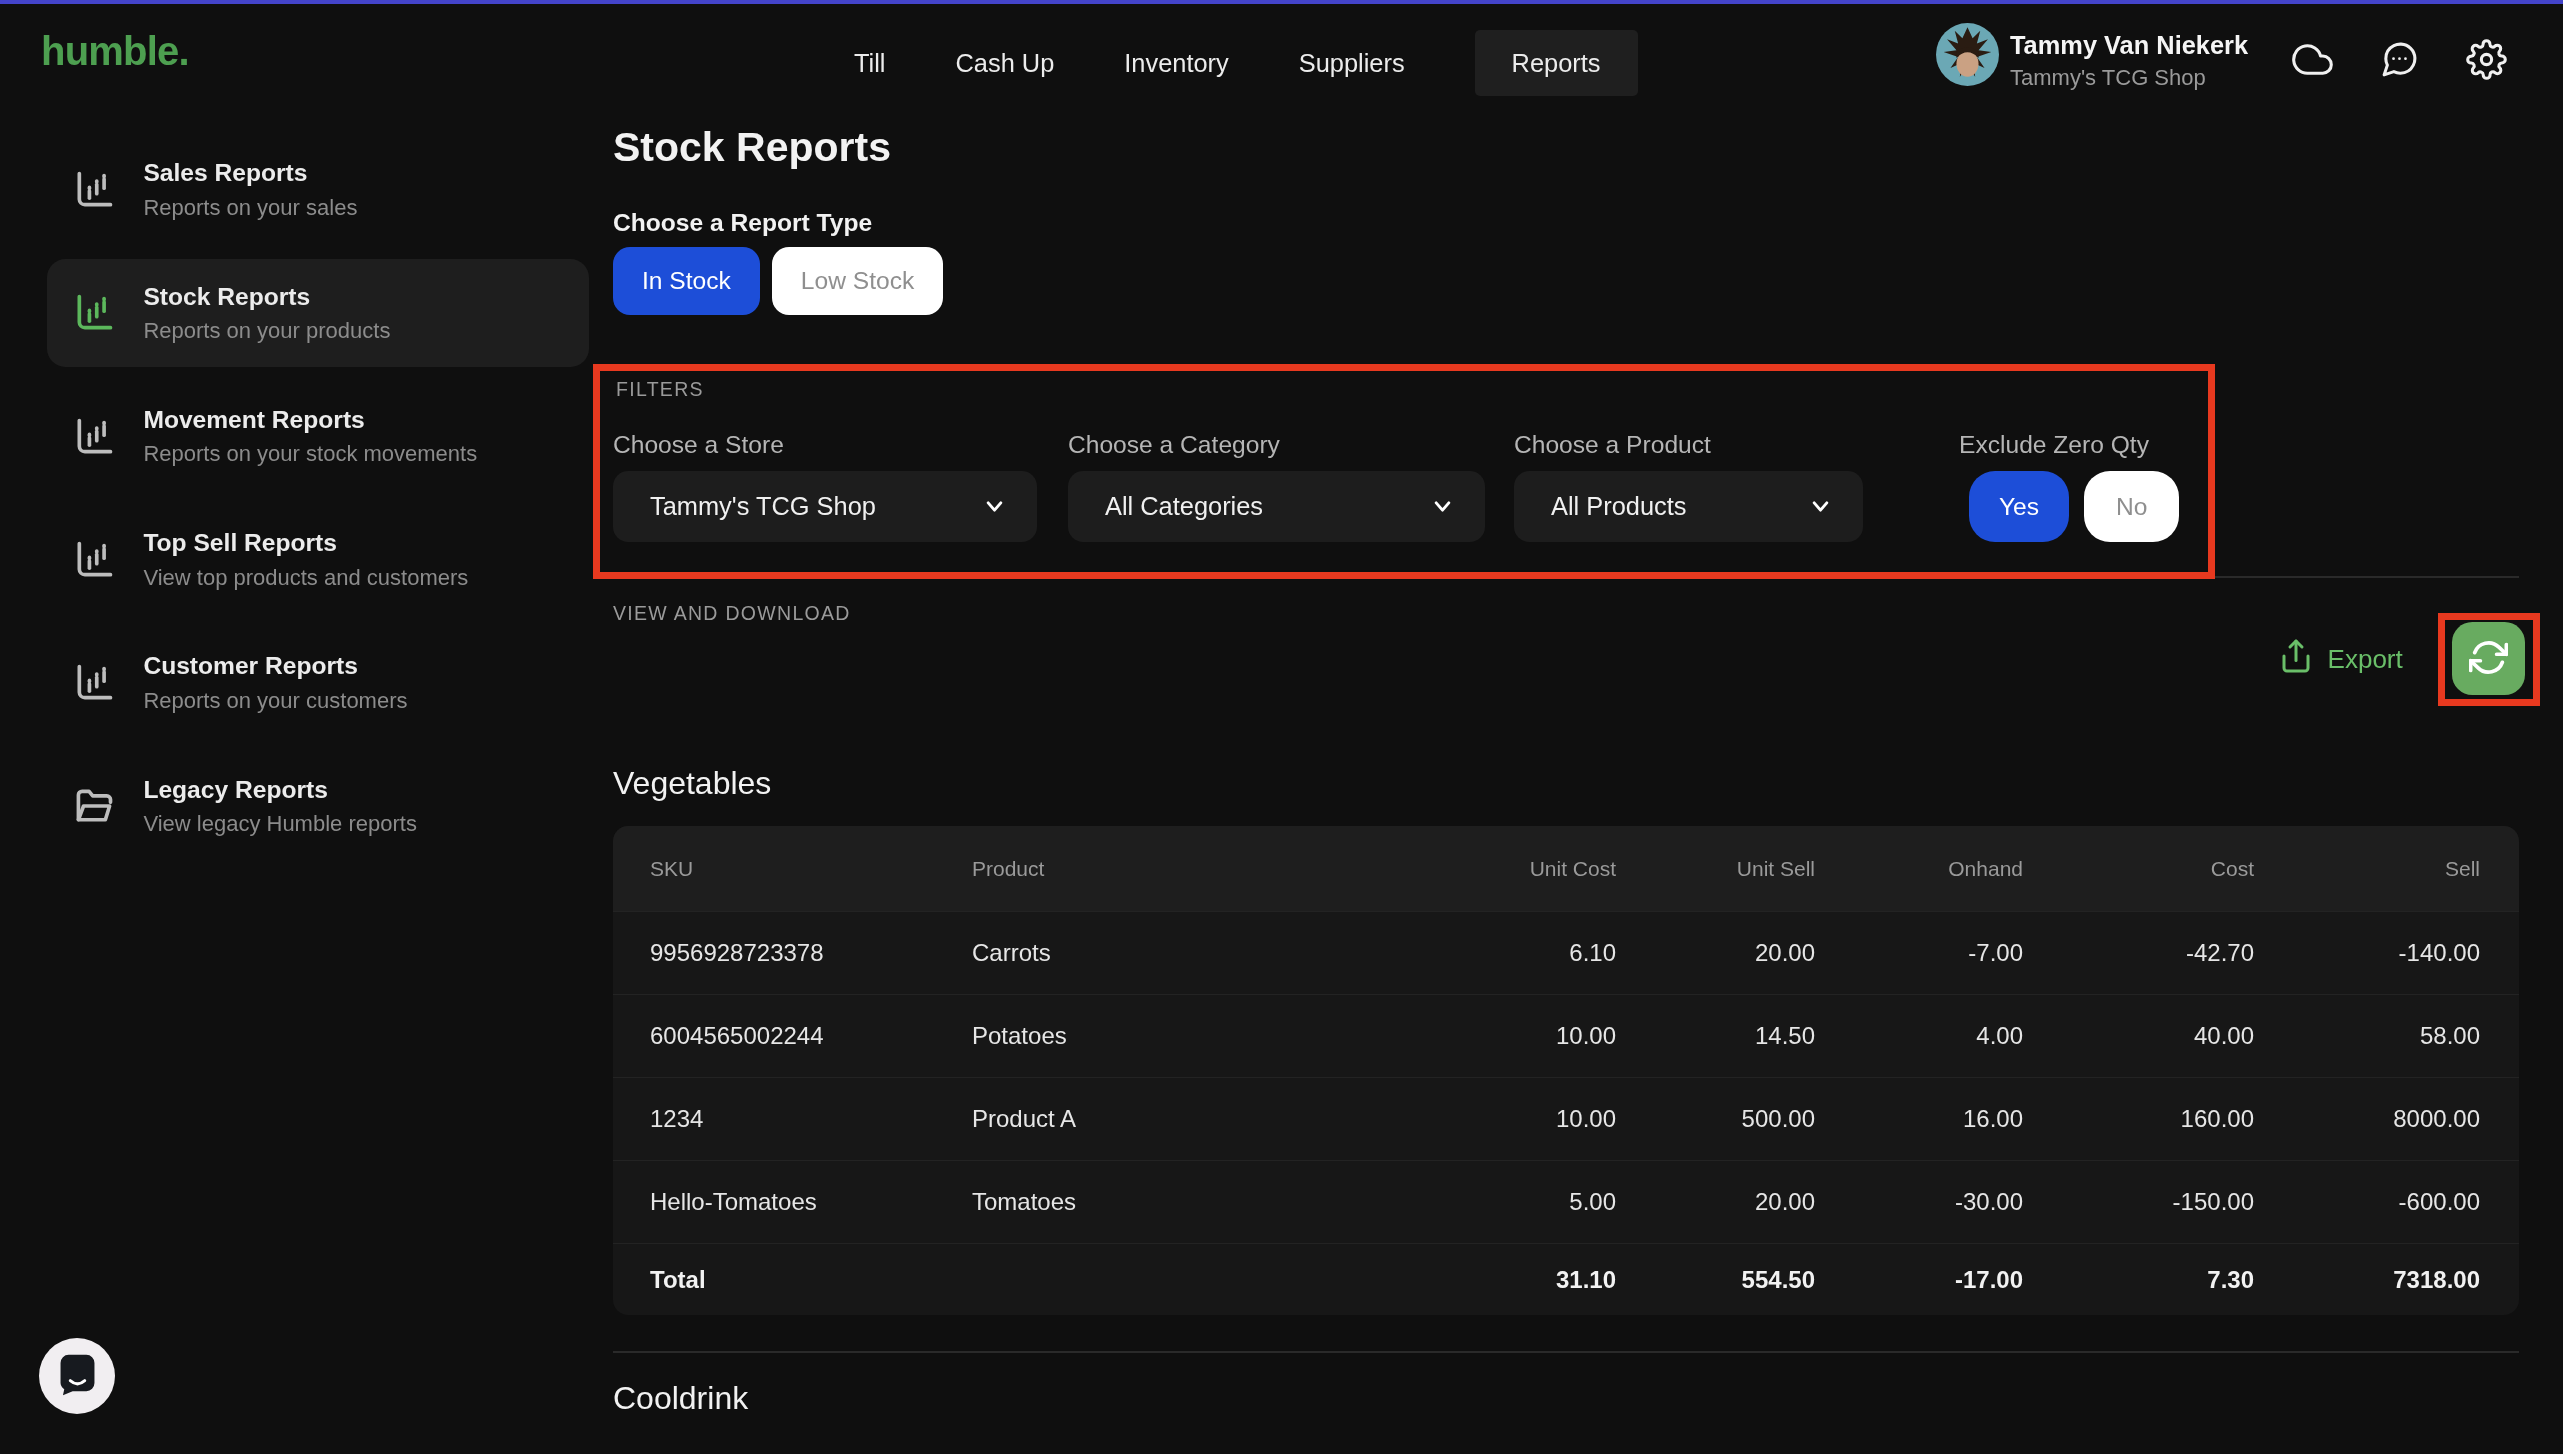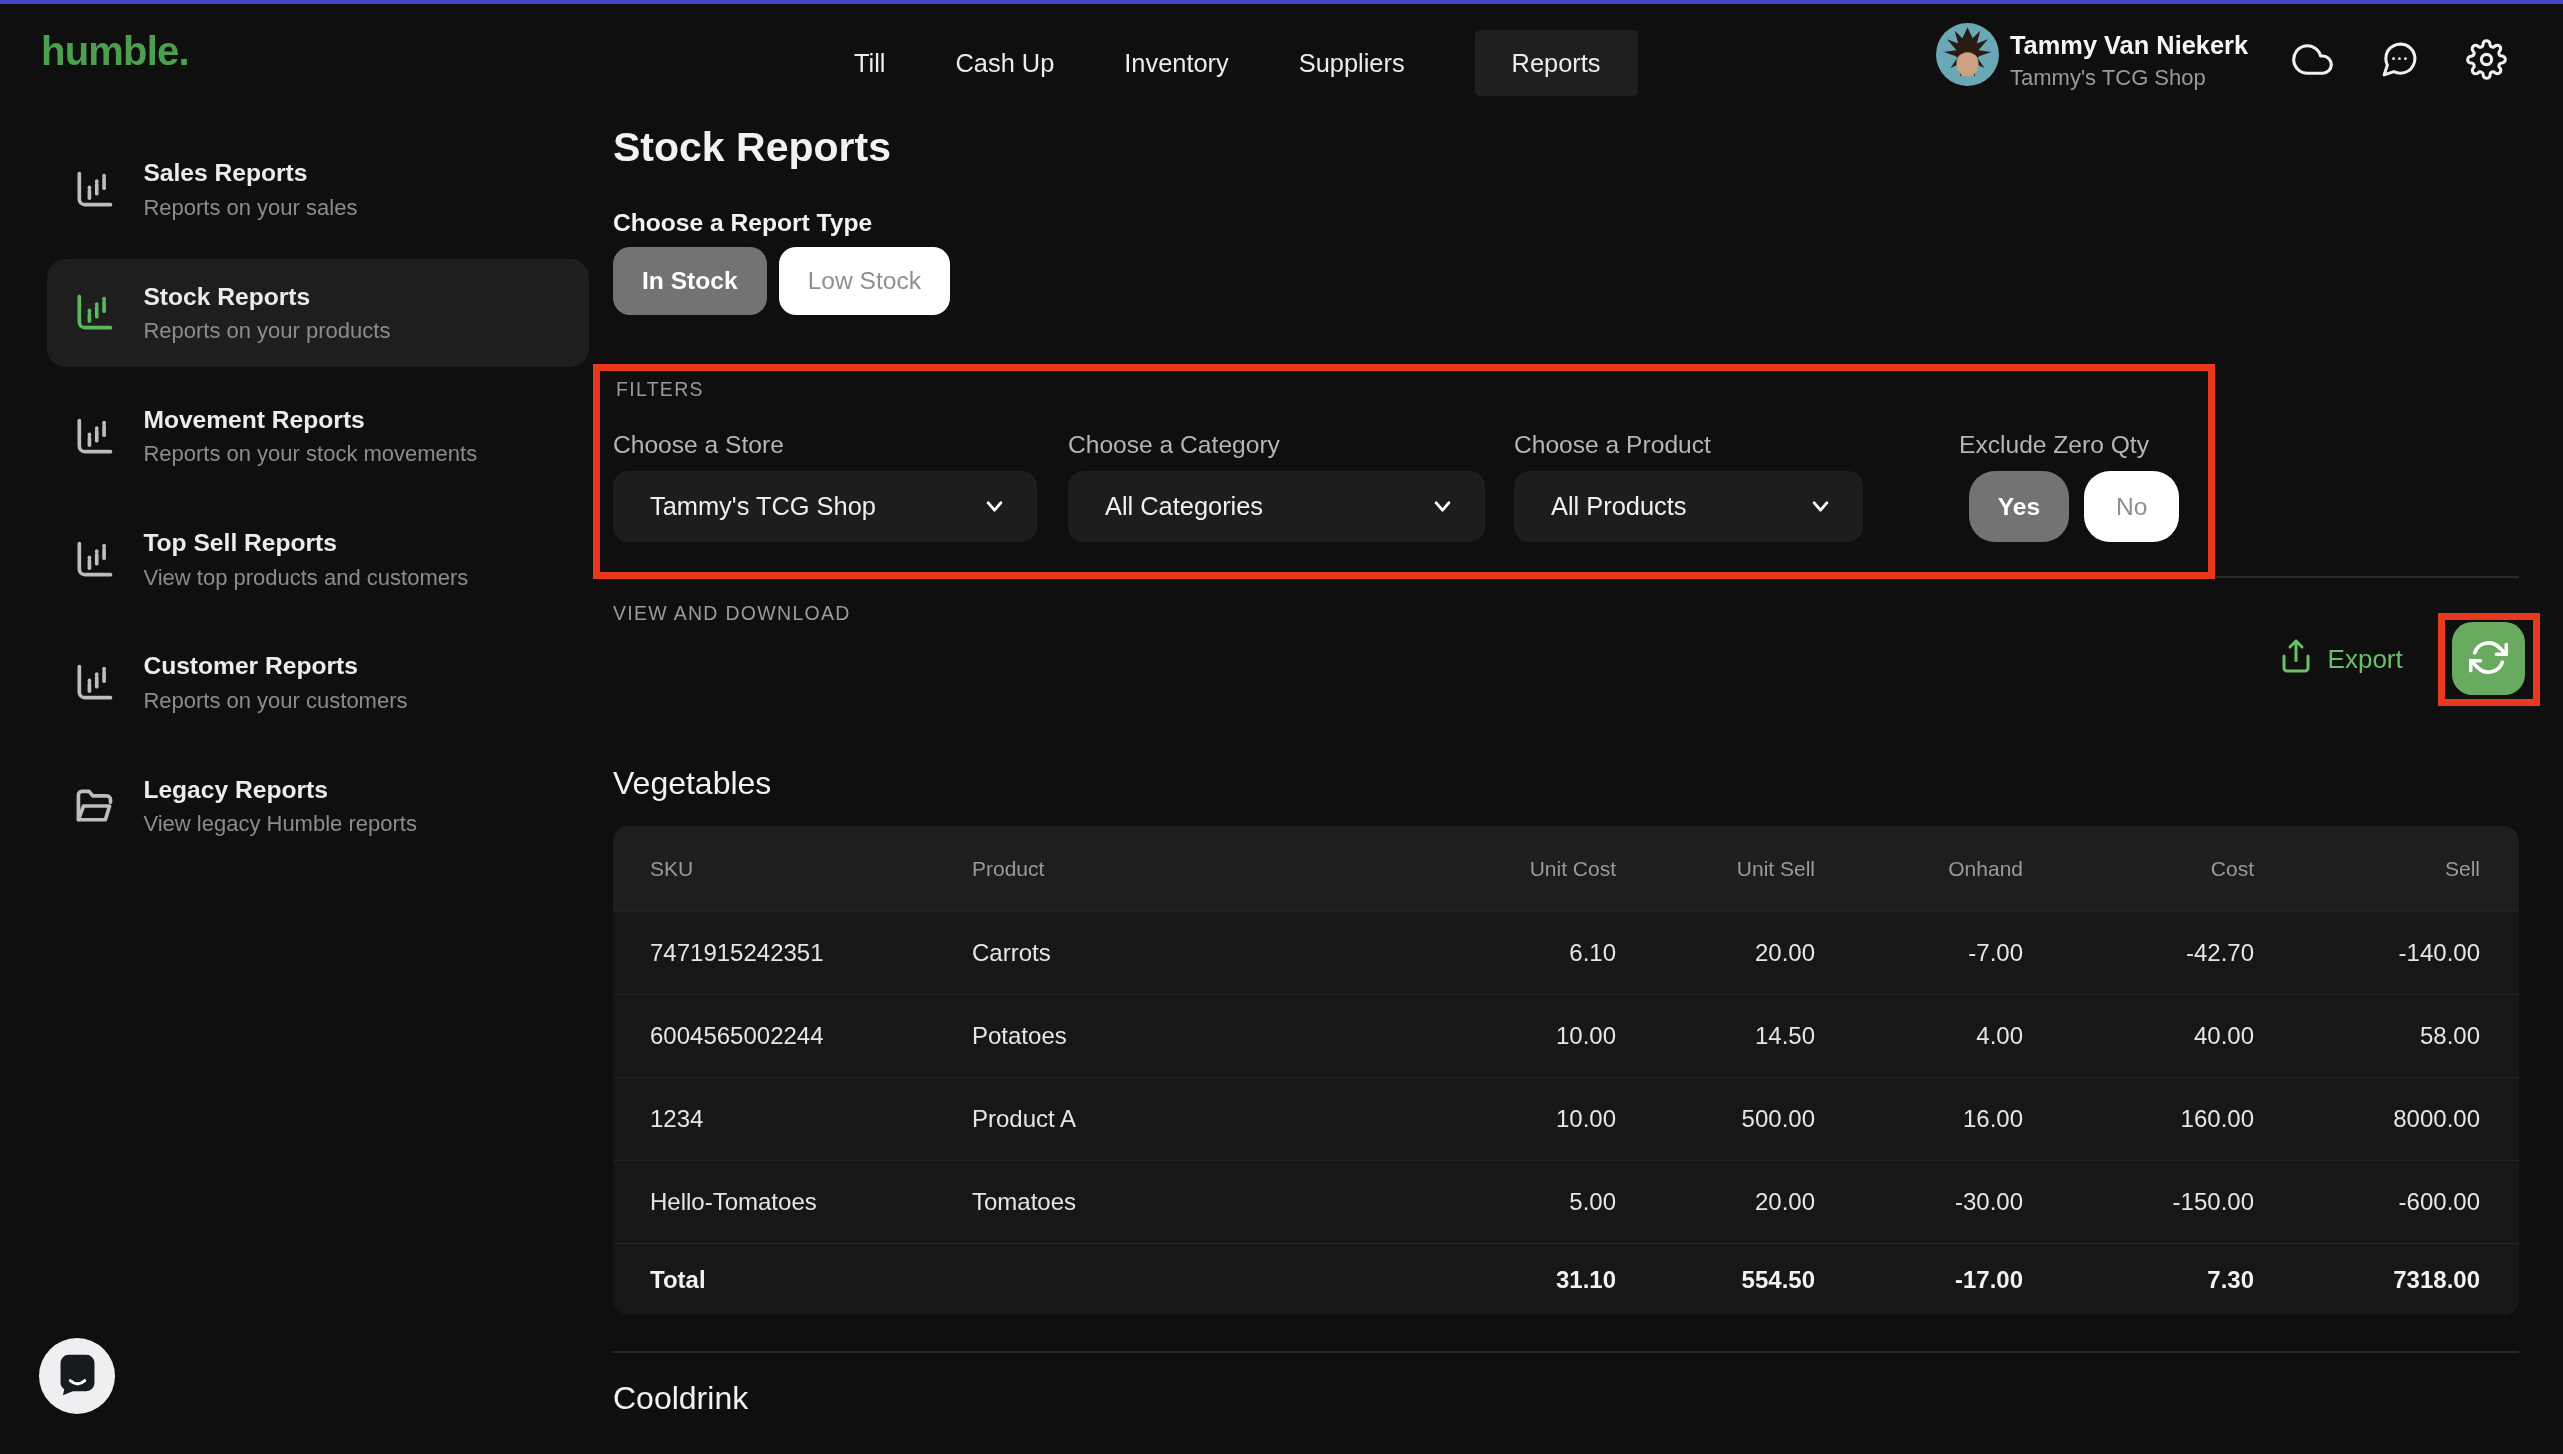--- a/index.html
+++ b/index.html
@@ -30,21 +30,21 @@
   .side-item.active .side-ico{color:#5cb85c;}
   .side-title{font-size:24.6px;font-weight:bold;color:#ececec;}
   .side-sub{font-size:22px;color:#8c8c8c;margin-top:7.6px;}
 
   
   .page-title{position:absolute;left:613px;top:124px;font-size:41px;font-weight:bold;color:#f2f2f2;}
   .rt-label{position:absolute;left:613px;top:209px;font-size:24.6px;font-weight:bold;color:#f2f2f2;}
   .rt-group{position:absolute;left:613px;top:247px;display:flex;gap:12px;}
   .seg{height:68px;border-radius:17px;display:flex;align-items:center;justify-content:center;
        font-size:24.6px;padding:0 29px;}
-  .seg.on{background:#737373;color:#ffffff;font-weight:700;}
+  .seg.on{background:#1d4ed8;color:#ffffff;font-weight:400;}
   .seg.off{background:#ffffff;color:#8f8f8f;}
 
   .divider{position:absolute;left:613px;width:1906px;height:1.7px;background:#2a2a2a;}
 
   .sec-label{position:absolute;font-size:19.5px;color:#9a9a9a;letter-spacing:1.3px;font-weight:500;}
   .f-label{position:absolute;top:431px;font-size:24.6px;color:#b5b5b5;}
   .drop{position:absolute;top:471px;height:71px;background:#1d1d1d;border-radius:15.3px;
         display:flex;align-items:center;justify-content:space-between;
         padding:0 29px 0 37px;box-sizing:border-box;font-size:25.4px;color:#f0f0f0;}
   .chev{width:27px;height:27px;flex:none;color:#fff;}
@@ -310,21 +310,21 @@
     <div class="trow head">
       <div>SKU</div>
       <div>Product</div>
       <div class="num">Unit Cost</div>
       <div class="num">Unit Sell</div>
       <div class="num">Onhand</div>
       <div class="num">Cost</div>
       <div class="num">Sell</div>
     </div>
     <div class="trow body">
-      <div>7471915242351</div>
+      <div>9956928723378</div>
       <div>Carrots</div>
       <div class="num">6.10</div>
       <div class="num">20.00</div>
       <div class="num">-7.00</div>
       <div class="num">-42.70</div>
       <div class="num">-140.00</div>
     </div>
     <div class="trow body">
       <div>6004565002244</div>
       <div>Potatoes</div>

